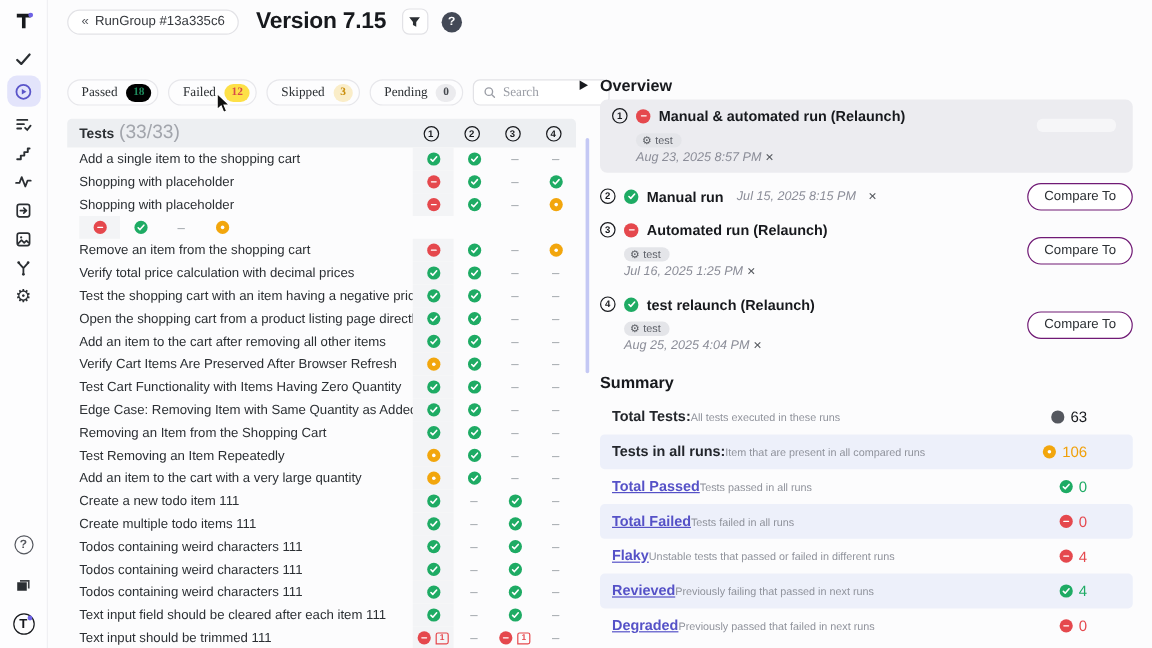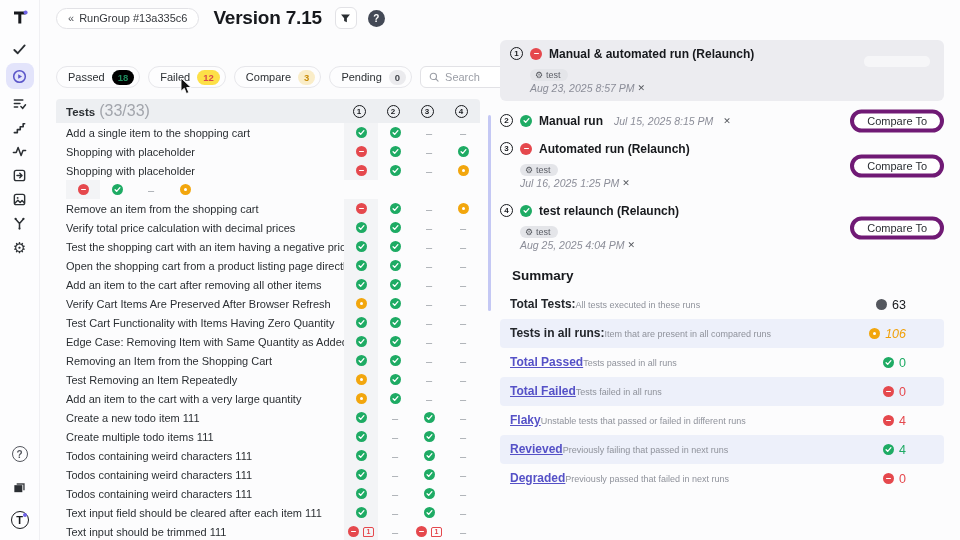--- a/index.html
+++ b/index.html
@@ -25,21 +25,21 @@
   .page-title { font-size:19px; font-weight:700; margin-left:14px; letter-spacing:-0.2px; color:#17191d; }
   .funnel-btn { width:22px; height:22px; margin-left:13px; border:1px solid #e2e2e6; border-radius:6px; background:#fff; display:flex; align-items:center; justify-content:center; cursor:pointer; color:#2b2f33; }
   .help-btn { width:17px; height:17px; margin-left:11px; border-radius:50%; background:#434956; color:#fff; font-size:10px; font-weight:bold; display:flex; align-items:center; justify-content:center; cursor:pointer; border:none; }
 
   
   .content { position:absolute; left:16px; top:36px; display:flex; }
   .left-col { width:424px; }
   .right-col { width:444px; margin-left:20px; }
 
   
-  .chip-row { display:flex; gap:8px; margin-top:30px; align-items:center; }
+  .chip-row { display:flex; gap:8px; margin-top:30px; align-items:center;font-family:Liberation Serif, serif; }
   .chip { display:inline-flex; align-items:center; gap:7px; height:22px; padding:0 5px 0 11px; border:1px solid #e7e7eb; border-radius:12px; background:#fdfdfe; font-size:11px; color:#2b2f33; cursor:pointer; font-family:inherit; }
   .badge { min-width:16px; height:15px; padding:0 6px; border-radius:8px; font-size:9.5px; font-weight:bold; display:flex; align-items:center; justify-content:center; }
   .badge-passed { background:#000000; color:#1e8a5c; }
   .badge-failed { background:#fde047; color:#d84a4a;text-align:center; }
   .badge-skipped { background:#faedc8; color:#c98c08; }
   .badge-pending { background:#ebebee; color:#45484e; }
   .search-box { display:flex; align-items:center; gap:6px; width:119px; height:22px; border:1px solid #e2e2e6; border-radius:6px; background:#fff; padding:0 8px; }
   .search-box input { border:none; outline:none; width:80px; font-size:11px; color:#35383d; font-family:inherit; background:transparent; }
   .search-box input::placeholder { color:#9b9ea6; }
 
@@ -76,35 +76,35 @@
   .run-line1 { display:flex; align-items:center; gap:7px; height:15px; }
   .cnum-sm { width:13px; height:13px; font-size:8px; }
   .run-name { font-size:12px; font-weight:bold; color:#17191d; white-space:nowrap; }
   .run-date { font-size:10.5px; color:#8b8d98;font-style:italic; }
   .run-date.inline { margin-left:4px; }
   .xicon { font-size:9px; color:#55585e; cursor:pointer; margin-left:3px; }
   .run-tag-row { margin:3px 0 0 20px; height:13px; }
   .tagchip { display:inline-flex; align-items:center; gap:3px; background:#e4e5e9; border-radius:8px; padding:1px 7px 1px 5px; font-size:9px; color:#5b5e66; cursor:pointer; }
   .tag-gear { font-size:9px; color:#55585e; }
   .run-date-row { margin:4px 0 0 20px; display:flex; align-items:center; height:14px; }
-  .compare-btn { position:absolute; right:0; top:50%; transform:translateY(-50%); height:23px; padding:0 13px; border:4px solid #701a75; border-radius:13px; background:#fff; font-size:11px; color:#2b2f33; cursor:pointer; font-family:inherit; }
+  .compare-btn { position:absolute; right:0; top:50%; transform:translateY(-50%); height:23px; padding:0 13px; border:1px solid #701a75; border-radius:13px; background:#fff; font-size:11px; color:#2b2f33; cursor:pointer; font-family:inherit; }
   .ghost { position:absolute; right:14px; top:16px; width:66px; height:11px; background:rgba(255,255,255,0.55); border-radius:5px; filter:blur(0.5px); }
 
   
-  .sum-head { margin-top:12px;margin-left:12px; }
+  .sum-head { margin-top:12px; }
   .srows { margin-top:7px; }
   .srow { display:flex; align-items:center; padding:3px 10px; min-height:29px; border-radius:4px; }
   .srow.alt { background:#edf0fa; }
   .sleft { flex:1; display:flex; flex-direction:row; }
   .slabel { font-size:12px; font-weight:bold; color:#23262b; line-height:13px; }
   .slabel.link { color:#5551c7; text-decoration:underline; cursor:pointer; }
   .sdesc { font-size:9px; color:#8f929b; line-height:10px; margin-top:2px; }
   .sval { display:flex; align-items:center; gap:5px; padding-right:28px; }
   .num { font-size:12.5px; }
-  .num.dark { color:#17191d; } .num.orange { color:#f0a009;font-style:italic; } .num.green { color:#1eab64; } .num.red { color:#e5484d; }
+  .num.dark { color:#17191d; } .num.orange { color:#f0a009; } .num.green { color:#1eab64; } .num.red { color:#e5484d; }
 
   
   .scrollthumb { position:absolute; left:488px; top:115px; width:3px; height:196px; background:#c4c8f4; border-radius:2px; }
   .cursor { position:absolute; left:180px; top:77px; z-index:50; pointer-events:none; }
 </style>
 </head>
 <body>
 
 <aside class="sidebar">
   <div class="logo-wrap">
@@ -222,21 +222,21 @@
         <span id="chips" style="display: flex; gap: 8px;">
             <button class="chip">
               <span>Passed</span>
               <span class="badge badge-passed">18</span>
             </button>
             <button class="chip">
               <span>Failed</span>
               <span class="badge badge-failed">12</span>
             </button>
             <button class="chip">
-              <span>Compare</span>
+              <span>Skipped</span>
               <span class="badge badge-skipped">3</span>
             </button>
             <button class="chip">
               <span>Pending</span>
               <span class="badge badge-pending">0</span>
             </button>
           </span>
         <div class="search-box">
           <svg width="10" height="10" viewBox="0 0 16 16" fill="none" stroke="#9b9ea6" stroke-width="1.8">
               <circle cx="7" cy="7" r="5"></circle>
@@ -763,20 +763,24 @@
               </span>
               <span class="cell">
                 <span class="dash">–</span>
               </span>
             </div>
           </div>
       </div>
     </section>
 
     <section class="right-col">
+      <div class="panel-title ov-head">
+        <span class="tri"></span>
+        <span>Overview</span>
+      </div>
       <div class="runs" id="runs">
           <div class="run run-hl">
             <div class="run-line1">
               <span class="cnum cnum-sm">1</span>
               <span class="st st-md st-f">
                 <span class="bar"></span>
               </span>
               <span class="run-name">Manual &amp; automated run (Relaunch)</span>
             </div>
             <div class="run-tag-row"><span class="tagchip"><span class="tag-gear">⚙︎</span>test</span></div>

